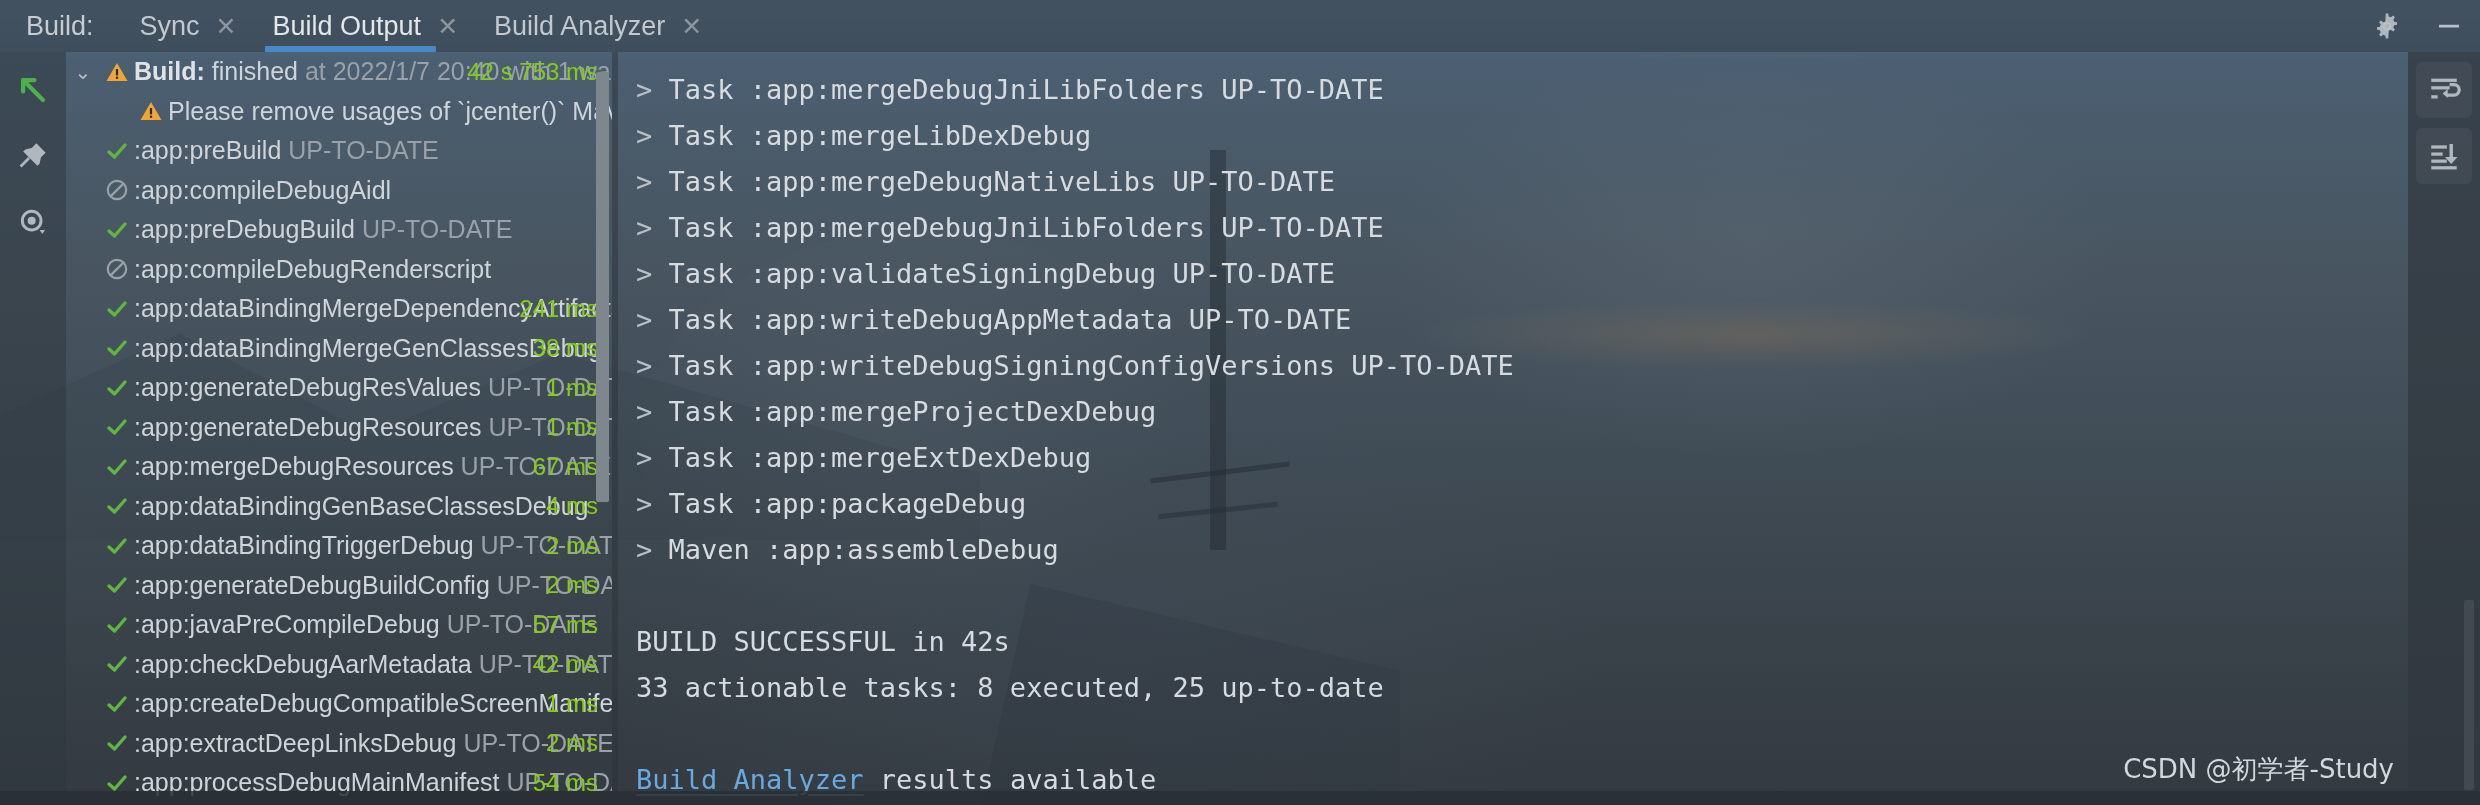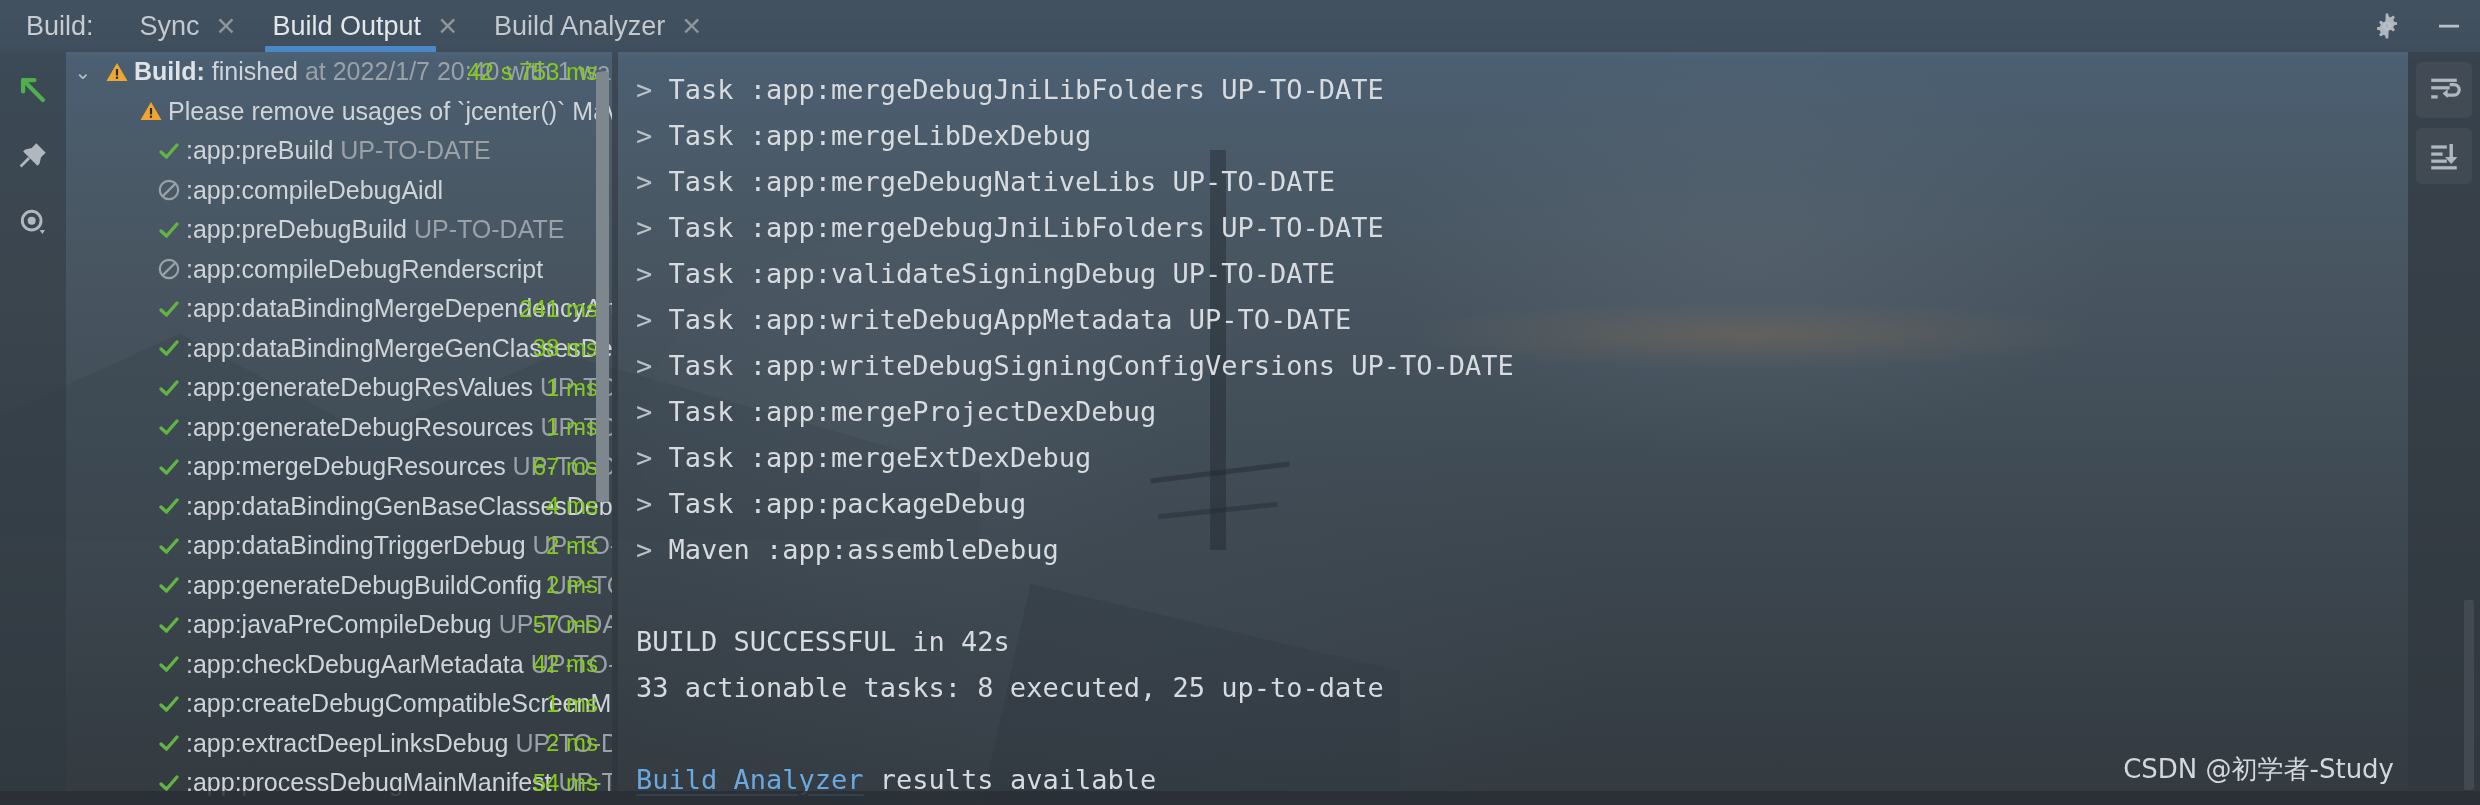--- a/index.html
+++ b/index.html
@@ -112,21 +112,21 @@
     width: 34px; flex: 0 0 34px; display: flex; align-items: center; justify-content: center;
   }
   .row .txt { font-size: 25px; color: #cfd4d9; }
   .row .txt b { font-weight: bold; color: #dfe3e7; }
   .row .muted { color: #9aa1a8; }
   .row .time {
     position: absolute; right: 14px; top: 50%; transform: translateY(-50%);
     font-size: 24px; color: #84cc16;
   }
   .row.d1 { padding-left: 34px; }
-  .row.d2 { padding-left: 52px; }
+  .row.d2 { }
 
   
   .tree-scroll {
     position: absolute; left: 596px; top: 72px; width: 13px; height: 430px;
     background: #7e868e; border-radius: 2px;
   }
   .splitter {
     position: absolute; left: 612px; top: 52px; width: 6px; height: 753px;
     background: rgba(44,50,57,0.5);
   }

